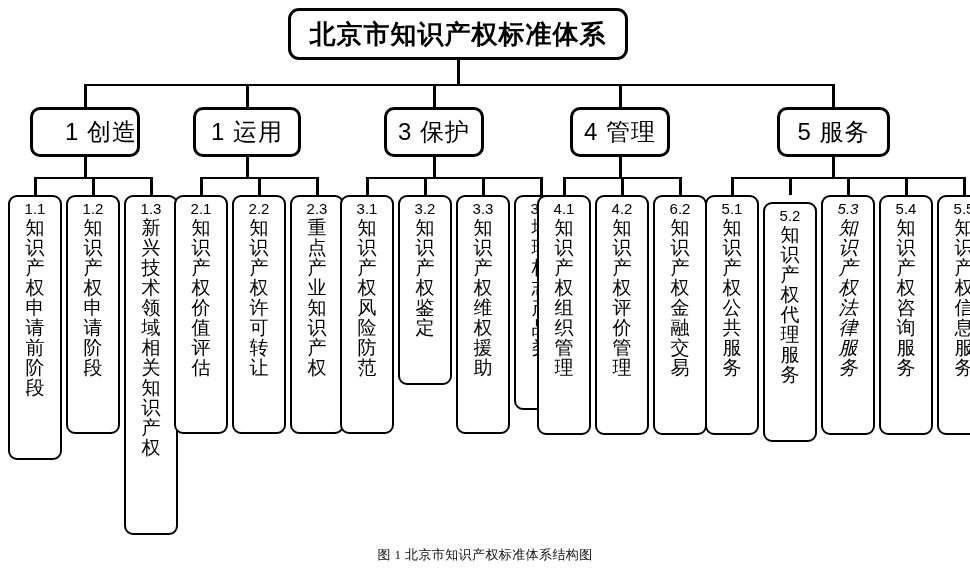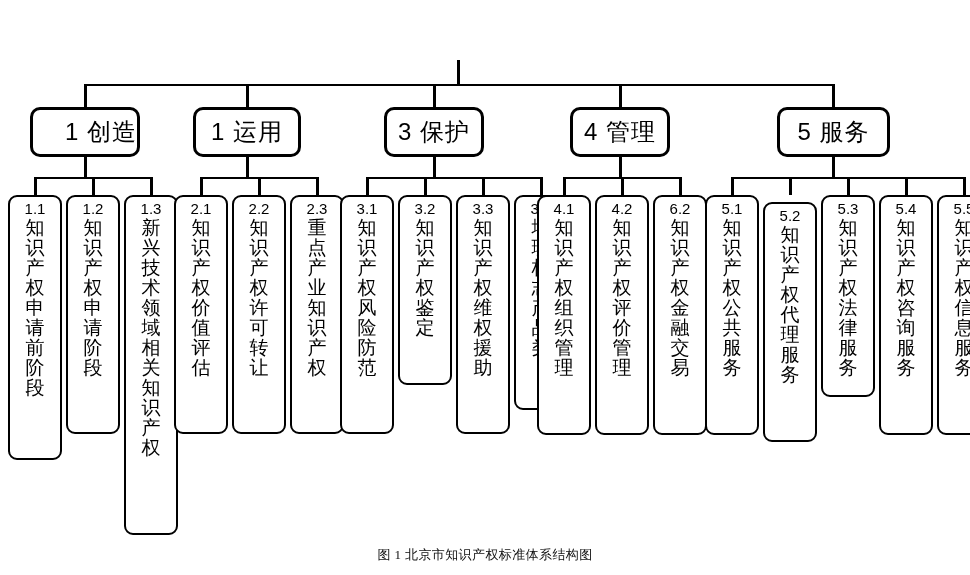--- a/index.html
+++ b/index.html
@@ -109,20 +109,23 @@
     font-size: 13px;
     color: #111111;
     letter-spacing: 0.4px;
   }
 </style>
 </head>
 <body>
 
 <div id="diagram">
 
+  <div class="node root">
+    <span>北京市知识产权标准体系</span>
+  </div>
 
   <div id="connectors">
       <div class="line-v thick" style="left: 456.5px; top: 60px; height: 26px;"></div>
       <div class="line-h" style="left: 85px; top: 84px; width: 748.5px;"></div>
       <div class="line-v thick" style="left: 83.5px; top: 84px; height: 23px;"></div>
       <div class="line-v thick" style="left: 83.5px; top: 157px; height: 22px;"></div>
       <div class="line-h" style="left: 35px; top: 177px; width: 116px;"></div>
       <div class="line-v thick" style="left: 33.5px; top: 177px; height: 18px;"></div>
       <div class="line-v thick" style="left: 91.5px; top: 177px; height: 18px;"></div>
       <div class="line-v thick" style="left: 149.5px; top: 177px; height: 18px;"></div>
@@ -390,21 +393,21 @@
             <span>识</span>
             <span>产</span>
             <span>权</span>
             <span>代</span>
             <span>理</span>
             <span>服</span>
             <span>务</span>
           </div>
         </div>
       </div>
-      <div class="node leaf" style="left: 821px; height: 202px;">
+      <div class="node leaf" style="left: 821px; height: 240px; font-style: italic;">
         <div class="leaf-inner">
           <div class="leaf-num">5.3</div>
           <div class="leaf-chars">
             <span>知</span>
             <span>识</span>
             <span>产</span>
             <span>权</span>
             <span>法</span>
             <span>律</span>
             <span>服</span>

